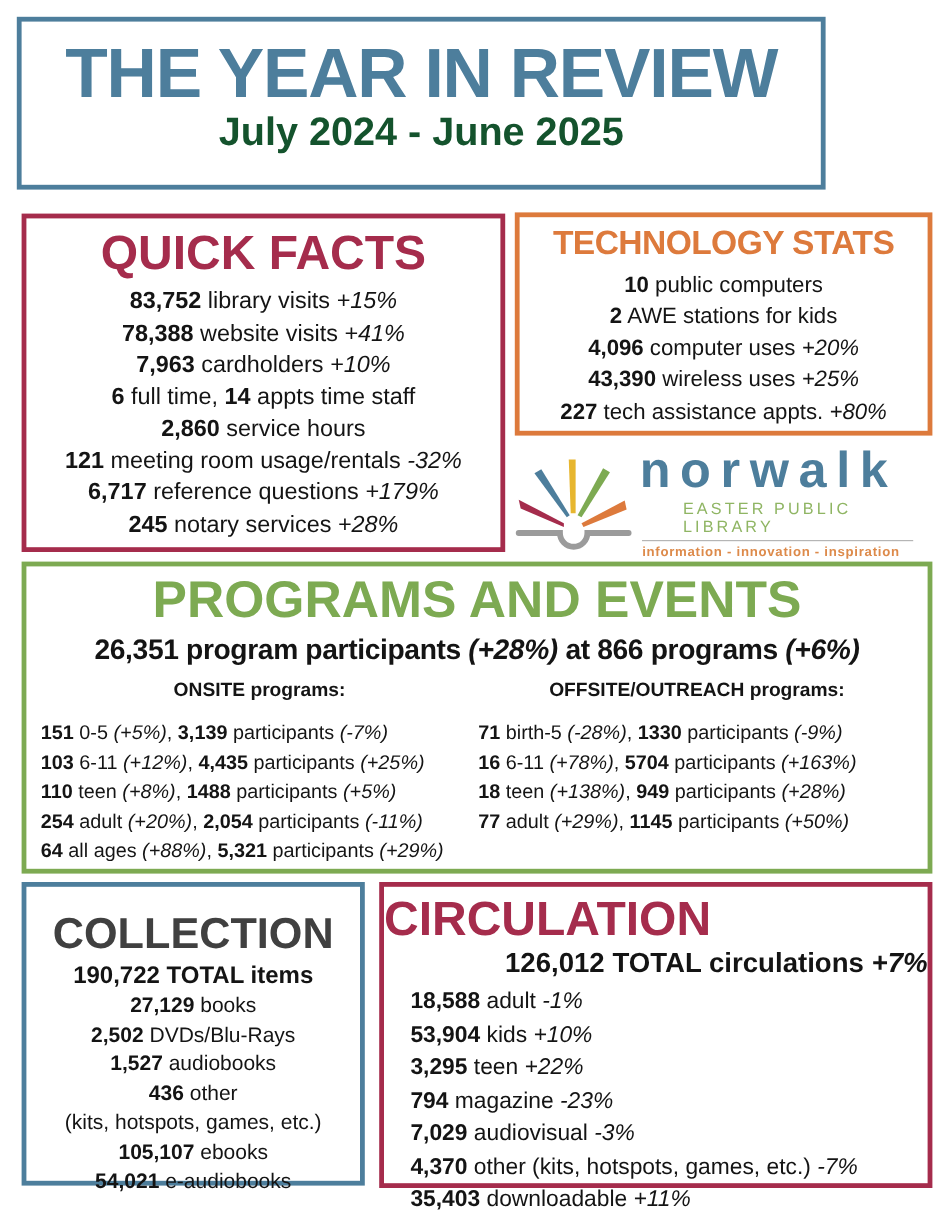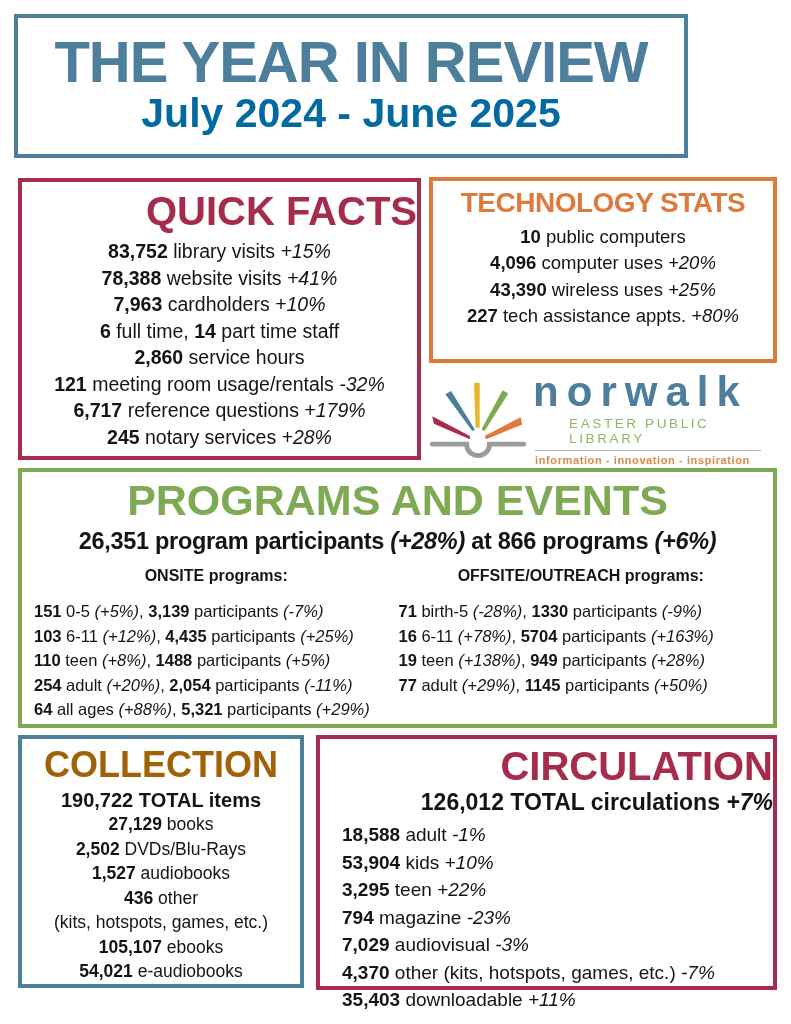--- a/index.html
+++ b/index.html
@@ -11,25 +11,25 @@
 
   
   .sg-b{font-weight:700;}
   .sg-r{font-weight:400;}
   .sg-i{font-style:italic;font-weight:400;}
   .sg-bi{font-style:italic;font-weight:700;}
 
   
   #header-box{left:14px;top:14px;width:674px;height:144px;border:4px solid #4d7e9c;text-align:center;}
   .h-title{font-size:58px;font-weight:700;color:#4d7e9c;line-height:1.02;margin-top:14px;letter-spacing:-1px;}
-  .h-sub{font-size:41px;font-weight:700;color:#0369a1;line-height:1.0;margin-top:2px;}
+  .h-sub{font-size:33px;font-weight:700;color:#14532d;line-height:1.0;margin-top:2px;}
 
   
   #quick-facts{left:18px;top:178px;width:403px;height:282px;border:4px solid #a52c4c;text-align:center;}
-  .qf-title{font-size:40px;font-weight:700;color:#a52c4c;line-height:1.05;margin-top:8px;text-align:right;}
+  .qf-title{font-size:40px;font-weight:700;color:#a52c4c;line-height:1.05;margin-top:8px;}
   .qf-lines{margin-top:6px;font-size:19.5px;line-height:26.5px;}
 
   
   #tech-stats{left:429px;top:177px;width:348px;height:186px;border:4px solid #dd7a3c;text-align:center;}
   .ts-title{font-size:28px;font-weight:700;color:#dd7a3c;line-height:1.1;margin-top:7px;letter-spacing:-0.5px;}
   .ts-lines{margin-top:5px;font-size:18.5px;line-height:26.5px;}
 
   
   #logo{left:429px;top:370px;width:348px;height:96px;border:none;display:flex;align-items:center;justify-content:center;gap:8px;}
   .logo-text{display:flex;flex-direction:column;align-items:flex-start;}
@@ -43,58 +43,59 @@
   .pg-title{font-size:43px;font-weight:700;color:#7daa52;line-height:1.0;margin-top:7px;}
   .pg-sub{font-size:23.5px;line-height:1.15;margin-top:6px;letter-spacing:-0.3px;}
   .pg-cols{display:flex;text-align:left;padding:12px 10px 0 12px;}
   .pg-col{flex:1;}
   .pg-col.onsite{max-width:375px;}
   .col-head{font-size:16px;font-weight:700;text-align:center;margin-bottom:14px;}
   .pg-lines{font-size:16.5px;line-height:24.5px;white-space:nowrap;}
 
   
   #collection{left:18px;top:735px;width:286px;height:253px;border:4px solid #4d7e9c;text-align:center;}
-  .cl-title{font-size:36px;font-weight:700;color:#a16207;line-height:1.05;margin-top:7px;}
+  .cl-title{font-size:36px;font-weight:700;color:#404040;line-height:1.05;margin-top:20px;}
   .cl-lines{margin-top:4px;font-size:17.5px;line-height:24.5px;}
   .cl-lines .line.big{font-size:20px;}
 
   
   #circulation{left:316px;top:735px;width:461px;height:255px;border:4px solid #a52c4c;}
-  .cr-title{font-size:40px;font-weight:700;color:#a52c4c;line-height:1.05;margin-top:6px;text-align:right;}
+  .cr-title{font-size:40px;font-weight:700;color:#a52c4c;line-height:1.05;margin-top:6px;text-align:left;}
   .cr-sub{font-size:23px;text-align:right;margin-top:2px;}
   .cr-lines{font-size:19px;line-height:27.5px;text-align:left;padding:5px 0 0 22px;white-space:nowrap;}
 </style>
 </head>
 <body>
 
 <div class="page">
 
   <section id="header-box">
     <div class="h-title">THE YEAR IN REVIEW</div>
     <div class="h-sub">July 2024 - June 2025</div>
   </section>
 
   <section id="quick-facts">
     <div class="qf-title">QUICK FACTS</div>
     <div class="qf-lines">
       <div class="line"><span class="sg-b">83,752</span><span class="sg-r"> library visits </span><span class="sg-i">+15%</span></div>
       <div class="line"><span class="sg-b">78,388</span><span class="sg-r"> website visits </span><span class="sg-i">+41%</span></div>
       <div class="line"><span class="sg-b">7,963</span><span class="sg-r"> cardholders </span><span class="sg-i">+10%</span></div>
-      <div class="line"><span class="sg-b">6</span><span class="sg-r"> full time, </span><span class="sg-b">14</span><span class="sg-r"> part time staff</span></div>
+      <div class="line"><span class="sg-b">6</span><span class="sg-r"> full time, </span><span class="sg-b">14</span><span class="sg-r"> appts time staff</span></div>
       <div class="line"><span class="sg-b">2,860</span><span class="sg-r"> service hours</span></div>
       <div class="line"><span class="sg-b">121</span><span class="sg-r"> meeting room usage/rentals </span><span class="sg-i">-32%</span></div>
       <div class="line"><span class="sg-b">6,717</span><span class="sg-r"> reference questions </span><span class="sg-i">+179%</span></div>
       <div class="line"><span class="sg-b">245</span><span class="sg-r"> notary services </span><span class="sg-i">+28%</span></div>
     </div>
   </section>
 
   <section id="tech-stats">
     <div class="ts-title">TECHNOLOGY STATS</div>
     <div class="ts-lines">
       <div class="line"><span class="sg-b">10</span><span class="sg-r"> public computers</span></div>
+      <div class="line"><span class="sg-b">2</span><span class="sg-r"> AWE stations for kids</span></div>
       <div class="line"><span class="sg-b">4,096</span><span class="sg-r"> computer uses </span><span class="sg-i">+20%</span></div>
       <div class="line"><span class="sg-b">43,390</span><span class="sg-r"> wireless uses </span><span class="sg-i">+25%</span></div>
       <div class="line"><span class="sg-b">227</span><span class="sg-r"> tech assistance appts. </span><span class="sg-i">+80%</span></div>
     </div>
   </section>
 
   <section id="logo">
     <svg width="104" height="86" viewBox="0 0 120 96" aria-hidden="true">
       <polygon points="50,70 4,46 6,55 50,74" fill="#a52c4c"></polygon>
       <polygon points="53,64 20,19 27,15 56,62" fill="#4d7e9c"></polygon>
@@ -123,21 +124,21 @@
           <div class="line"><span class="sg-b">110</span><span class="sg-r"> teen </span><span class="sg-i">(+8%)</span><span class="sg-r">, </span><span class="sg-b">1488</span><span class="sg-r"> participants </span><span class="sg-i">(+5%)</span></div>
           <div class="line"><span class="sg-b">254</span><span class="sg-r"> adult </span><span class="sg-i">(+20%)</span><span class="sg-r">, </span><span class="sg-b">2,054</span><span class="sg-r"> participants </span><span class="sg-i">(-11%)</span></div>
           <div class="line"><span class="sg-b">64</span><span class="sg-r"> all ages </span><span class="sg-i">(+88%)</span><span class="sg-r">, </span><span class="sg-b">5,321</span><span class="sg-r"> participants </span><span class="sg-i">(+29%)</span></div>
         </div>
       </div>
       <div class="pg-col offsite">
         <div class="col-head">OFFSITE/OUTREACH programs:</div>
         <div class="pg-lines">
           <div class="line"><span class="sg-b">71</span><span class="sg-r"> birth-5 </span><span class="sg-i">(-28%)</span><span class="sg-r">, </span><span class="sg-b">1330</span><span class="sg-r"> participants </span><span class="sg-i">(-9%)</span></div>
           <div class="line"><span class="sg-b">16</span><span class="sg-r"> 6-11 </span><span class="sg-i">(+78%)</span><span class="sg-r">, </span><span class="sg-b">5704</span><span class="sg-r"> participants </span><span class="sg-i">(+163%)</span></div>
-          <div class="line"><span class="sg-b">19</span><span class="sg-r"> teen </span><span class="sg-i">(+138%)</span><span class="sg-r">, </span><span class="sg-b">949</span><span class="sg-r"> participants </span><span class="sg-i">(+28%)</span></div>
+          <div class="line"><span class="sg-b">18</span><span class="sg-r"> teen </span><span class="sg-i">(+138%)</span><span class="sg-r">, </span><span class="sg-b">949</span><span class="sg-r"> participants </span><span class="sg-i">(+28%)</span></div>
           <div class="line"><span class="sg-b">77</span><span class="sg-r"> adult </span><span class="sg-i">(+29%)</span><span class="sg-r">, </span><span class="sg-b">1145</span><span class="sg-r"> participants </span><span class="sg-i">(+50%)</span></div>
         </div>
       </div>
     </div>
   </section>
 
   <section id="collection">
     <div class="cl-title">COLLECTION</div>
     <div class="cl-lines">
       <div class="line big"><span class="sg-b">190,722 TOTAL items</span></div>

